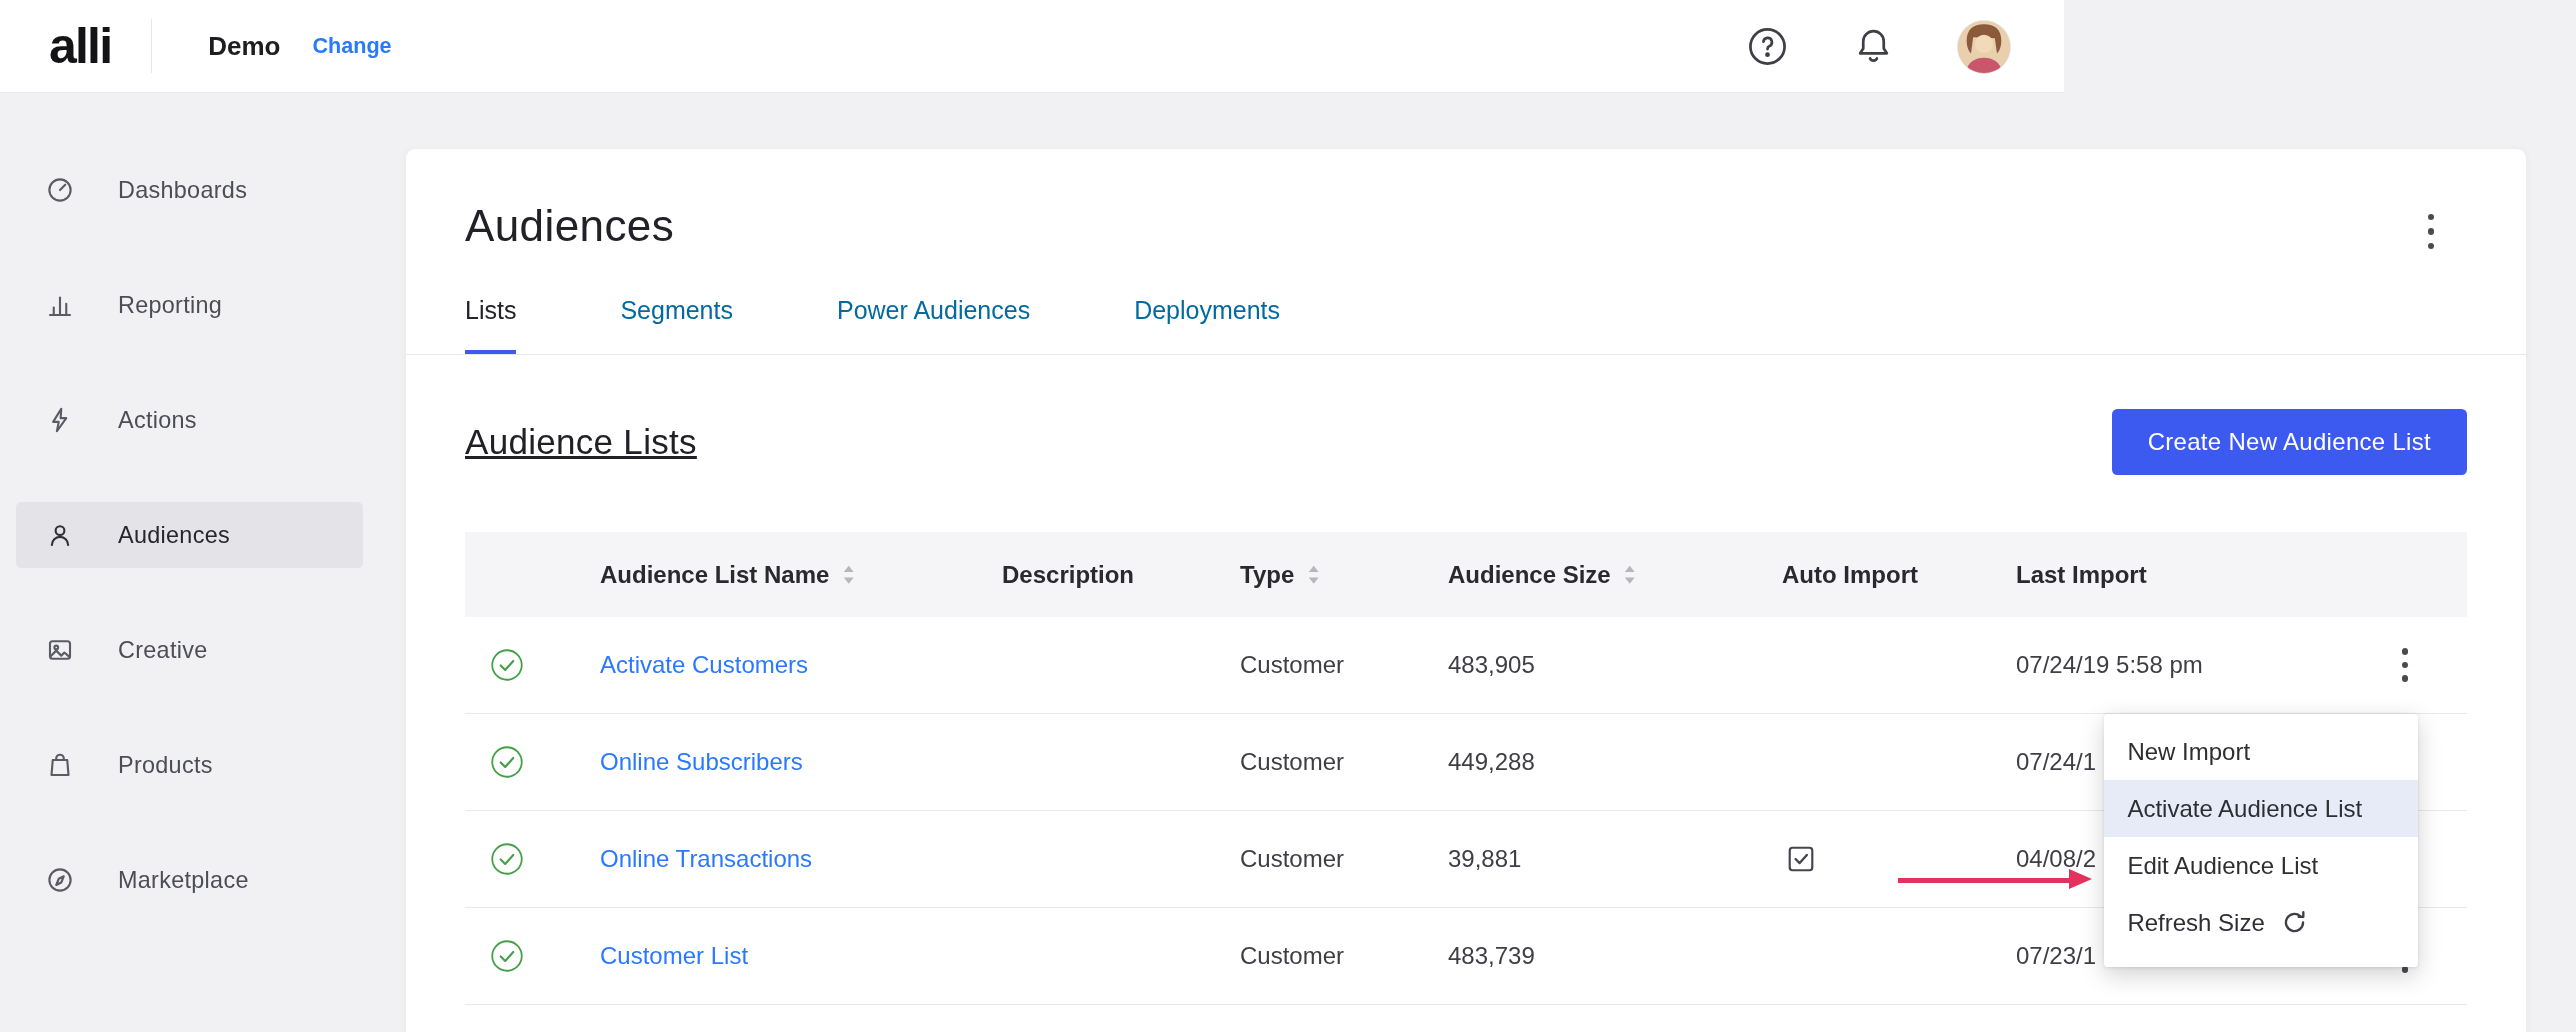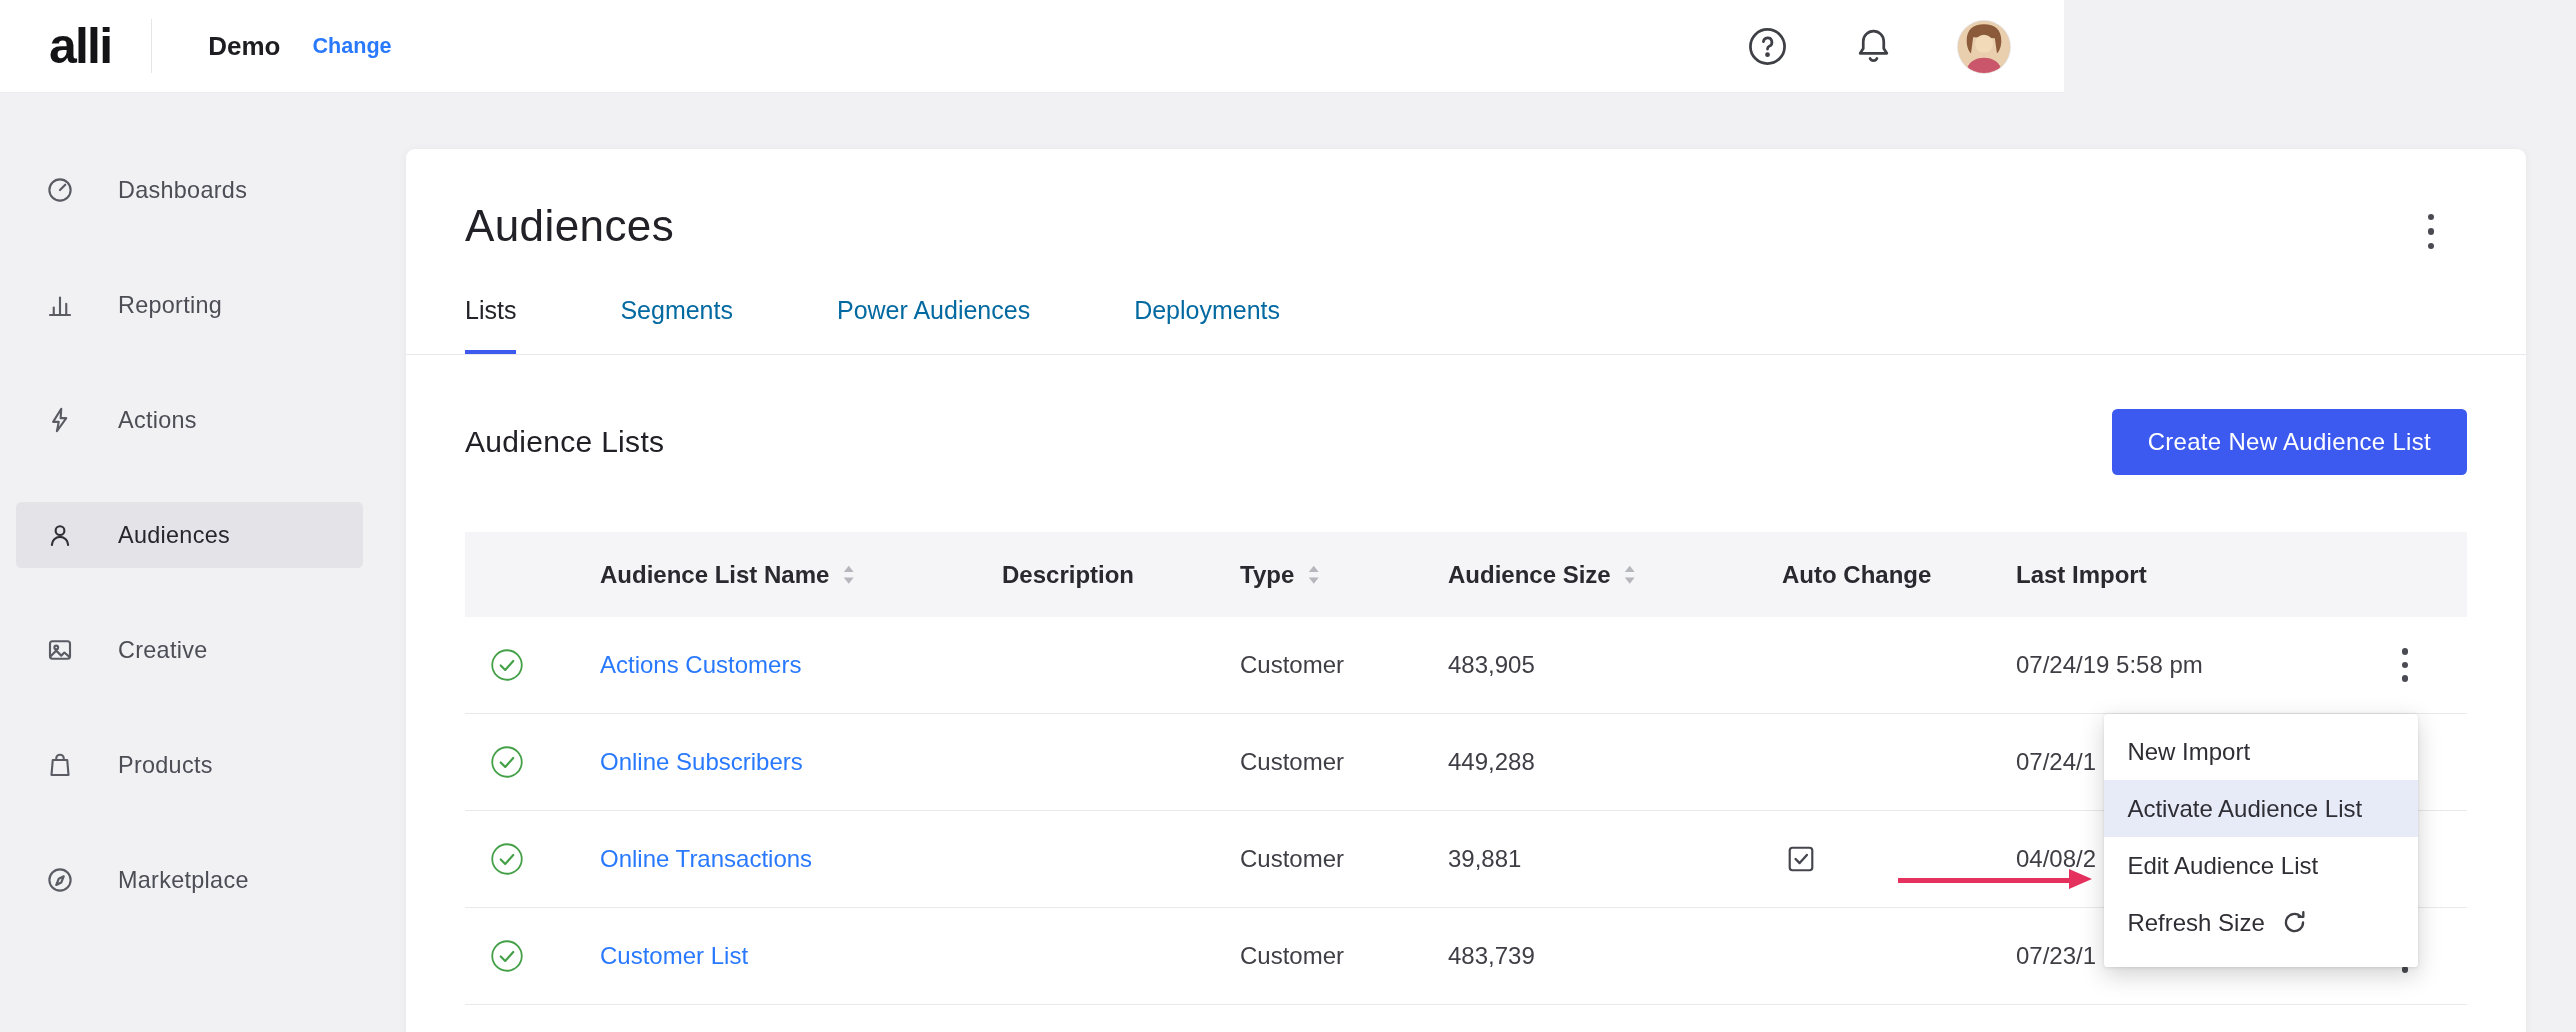--- a/index.html
+++ b/index.html
@@ -33,21 +33,21 @@
   .page-title { font-size:44px; font-weight:500; color:#212127; letter-spacing:0.4px; }
   .kebab { position:absolute; right:77px; top:59px; width:36px; height:47px; display:flex; flex-direction:column; align-items:center; justify-content:center; gap:8px; cursor:pointer; }
   .kebab i, .rkebab i { width:6.3px; height:6.3px; border-radius:50%; background:#4a4a52; display:block; }
 
   .tabbar { margin-top:45px; border-bottom:0.9px solid #e8e8ec; }
   .tabs { display:flex; gap:104px; padding:0 59px; }
   .tab { font-size:25px; color:#0369a1; padding-bottom:25px; border-bottom:4.5px solid transparent; cursor:pointer; }
   .tab.active { color:#232329; border-bottom-color:#3d5af0; }
 
   .sect { display:flex; align-items:center; justify-content:space-between; padding:0 59px; margin-top:54px; }
-  .sect-title { font-size:30px; font-weight:500; color:#202026; letter-spacing:0.3px; }
+  .sect-title { font-size:35px; font-weight:500; color:#202026; letter-spacing:0.3px;text-decoration:underline; }
   .btn-primary { height:66px; padding:0 36px; background:#3d5af0; color:#fff; font-size:24px; font-weight:500; border:none; border-radius:5.4px; font-family:inherit; letter-spacing:0.3px; cursor:pointer; }
 
   
   .tbl { margin:57px 59px 0; }
   .gridrow { display:grid; grid-template-columns:135px 402px 238px 208px 334px 234px 371px 81px; align-items:center; }
   .thr { height:85px; background:#f5f5f7; font-size:24px; font-weight:700; color:#29292f; }
   .th { display:flex; align-items:center; }
   .sort { margin-left:12.6px; display:inline-flex; }
   .tr { height:97px; border-bottom:0.9px solid #e9e9ed; font-size:24px; color:#3e3e45; }
   .td { display:flex; align-items:center; }
@@ -221,37 +221,37 @@
       <div class="th">
         <span>Audience Size</span>
         <span class="sort">
           <svg width="13.5" height="21.6" viewBox="0 0 15 24">
               <path d="M7.5 2L13 9H2z" fill="#b6b6bd"></path>
               <path d="M2 15h11l-5.5 7z" fill="#b6b6bd"></path>
             </svg>
         </span>
       </div>
       <div class="th">
-          <span>Auto Change</span>
+          <span>Auto Import</span>
         </div>
       <div class="th">
           <span>Last Import</span>
         </div>
       <div class="th"></div>
     </div>
 
     <div class="gridrow tr">
       <div class="td status-cell">
         <svg class="ln" width="34" height="34" viewBox="0 0 38 38">
             <circle cx="19" cy="19" r="16.5" stroke="#43a047" stroke-width="2"></circle>
             <path d="M12 19.5l5 5 9-10" stroke="#43a047" stroke-width="2.4"></path>
           </svg>
       </div>
       <div class="td">
-          <a class="link">Actions Customers</a>
+          <a class="link">Activate Customers</a>
         </div>
       <div class="td"></div>
       <div class="td">Customer</div>
       <div class="td">483,905</div>
       <div class="td"></div>
       <div class="td">07/24/19 5:58 pm</div>
       <div class="td">
           <div class="rkebab">
             <i></i>
             <i></i>

